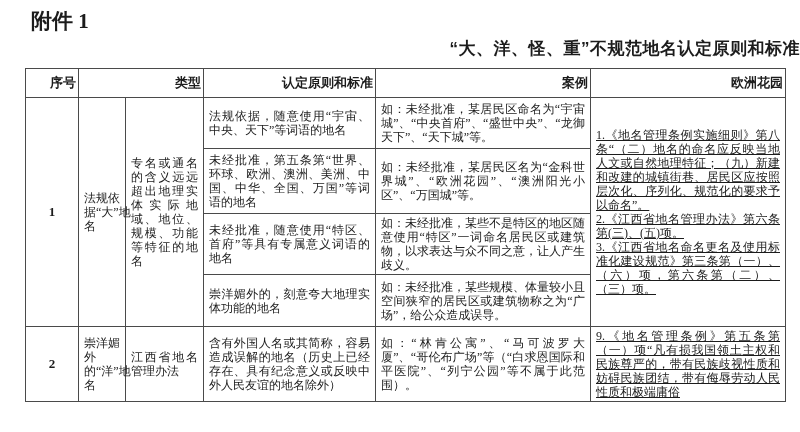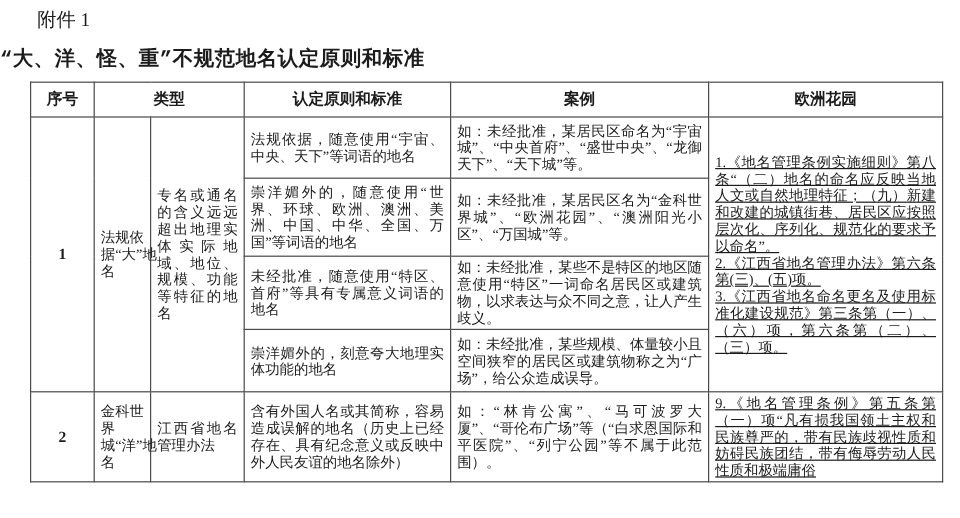--- a/index.html
+++ b/index.html
@@ -6,48 +6,48 @@
   html, body { background: #ffffff; }
   body {
     width: 800px; height: 432px;
     position: relative;
     font-family: "Liberation Serif", "DejaVu Serif", serif;
     color: #1c1c1c;
     overflow: hidden;
   }
   .attachment {
     position: absolute; left: 31px; top: 7px;
-    font-size: 16px; font-weight: normal;
+    font-size: 21px; font-weight: bold;
     font-family: "Liberation Serif", serif;
   }
   .doc-title {
     position: absolute; left: 0; top: 37px; width: 100%;
-    text-align: left;
+    text-align: right;
     font-size: 17px; font-weight: bold;
-    font-family: Liberation Mono, monospace;
+    font-family: Liberation Sans, sans-serif;
     letter-spacing: 0.5px;
   }
   table.std {
     position: absolute; left: 25px; top: 68px;
     width: 760px;
     border-collapse: collapse;
     table-layout: fixed;
     font-size: 12px;
     line-height: 14px;
   }
   table.std th, table.std td {
     border: 1px solid #4a4a4a;
     vertical-align: middle;
     padding: 2px 5px;
     word-break: break-all;
   }
   table.std th {
     font-family: "Liberation Sans", sans-serif;
     font-size: 13px; font-weight: bold;
-    text-align: center;
+    text-align: right;
     height: 29px;
     padding: 2px;
   }
   td.c-index { text-align: center; font-weight: bold; font-size: 13px; }
   td.c-typea { text-align: justify; padding: 2px 7px; }
   td.c-typeb { text-align: justify; padding: 2px 6px; font-family: Liberation Serif, serif; }
   td.c-prin, td.c-case { text-align: justify; }
   td.c-legal { text-align: justify; vertical-align: middle; text-decoration: underline; }
   td.c-legal .legal-item { text-align: justify; }
   tr.h-sub1 { height: 51px; }
@@ -88,35 +88,35 @@
       <td class="c-typeb" rowspan="4">专名或通名的含义远远超出地理实体实际地域、地位、规模、功能等特征的地名</td>
       <td class="c-prin">法规依据，随意使用“宇宙、中央、天下”等词语的地名</td>
       <td class="c-case">如：未经批准，某居民区命名为“宇宙城”、“中央首府”、“盛世中央”、“龙御天下”、“天下城”等。</td>
       <td class="c-legal" rowspan="4">
         <div class="legal-item">1.《地名管理条例实施细则》第八条“（二）地名的命名应反映当地人文或自然地理特征；（九）新建和改建的城镇街巷、居民区应按照层次化、序列化、规范化的要求予以命名”。</div>
         <div class="legal-item">2.《江西省地名管理办法》第六条第(三)、(五)项。</div>
         <div class="legal-item">3.《江西省地名命名更名及使用标准化建设规范》第三条第（一）、（六）项，第六条第（二）、（三）项。</div>
       </td>
     </tr>
     <tr class="h-sub2">
-      <td class="c-prin">崇洋媚外的，随意使用“世界、环球、欧洲、澳洲、美洲、中国、中华、全国、万国”等词语的地名</td>
+      <td class="c-prin">未经批准，第五条第“世界、环球、欧洲、澳洲、美洲、中国、中华、全国、万国”等词语的地名</td>
       <td class="c-case">如：未经批准，某居民区名为“金科世界城”、“欧洲花园”、“澳洲阳光小区”、“万国城”等。</td>
     </tr>
     <tr class="h-sub3">
       <td class="c-prin">未经批准，随意使用“特区、首府”等具有专属意义词语的地名</td>
       <td class="c-case">如：未经批准，某些不是特区的地区随意使用“特区”一词命名居民区或建筑物，以求表达与众不同之意，让人产生歧义。</td>
     </tr>
     <tr class="h-sub4">
       <td class="c-prin">崇洋媚外的，刻意夸大地理实体功能的地名</td>
       <td class="c-case">如：未经批准，某些规模、体量较小且空间狭窄的居民区或建筑物称之为“广场”，给公众造成误导。</td>
     </tr>
 
     <tr class="h-row2">
       <td class="c-index">2</td>
-      <td class="c-typea">金科世界城“洋”地名</td>
+      <td class="c-typea">崇洋媚外的“洋”地名</td>
       <td class="c-typeb">江西省地名管理办法</td>
       <td class="c-prin">含有外国人名或其简称，容易造成误解的地名（历史上已经存在、具有纪念意义或反映中外人民友谊的地名除外）</td>
       <td class="c-case">如：“林肯公寓”、“马可波罗大厦”、“哥伦布广场”等（“白求恩国际和平医院”、“列宁公园”等不属于此范围）。</td>
       <td class="c-legal">
         <div class="legal-item">9.《地名管理条例》第五条第（一）项“凡有损我国领土主权和民族尊严的，带有民族歧视性质和妨碍民族团结，带有侮辱劳动人民性质和极端庸俗</div>
       </td>
     </tr>
   </tbody>
 </table>
 

